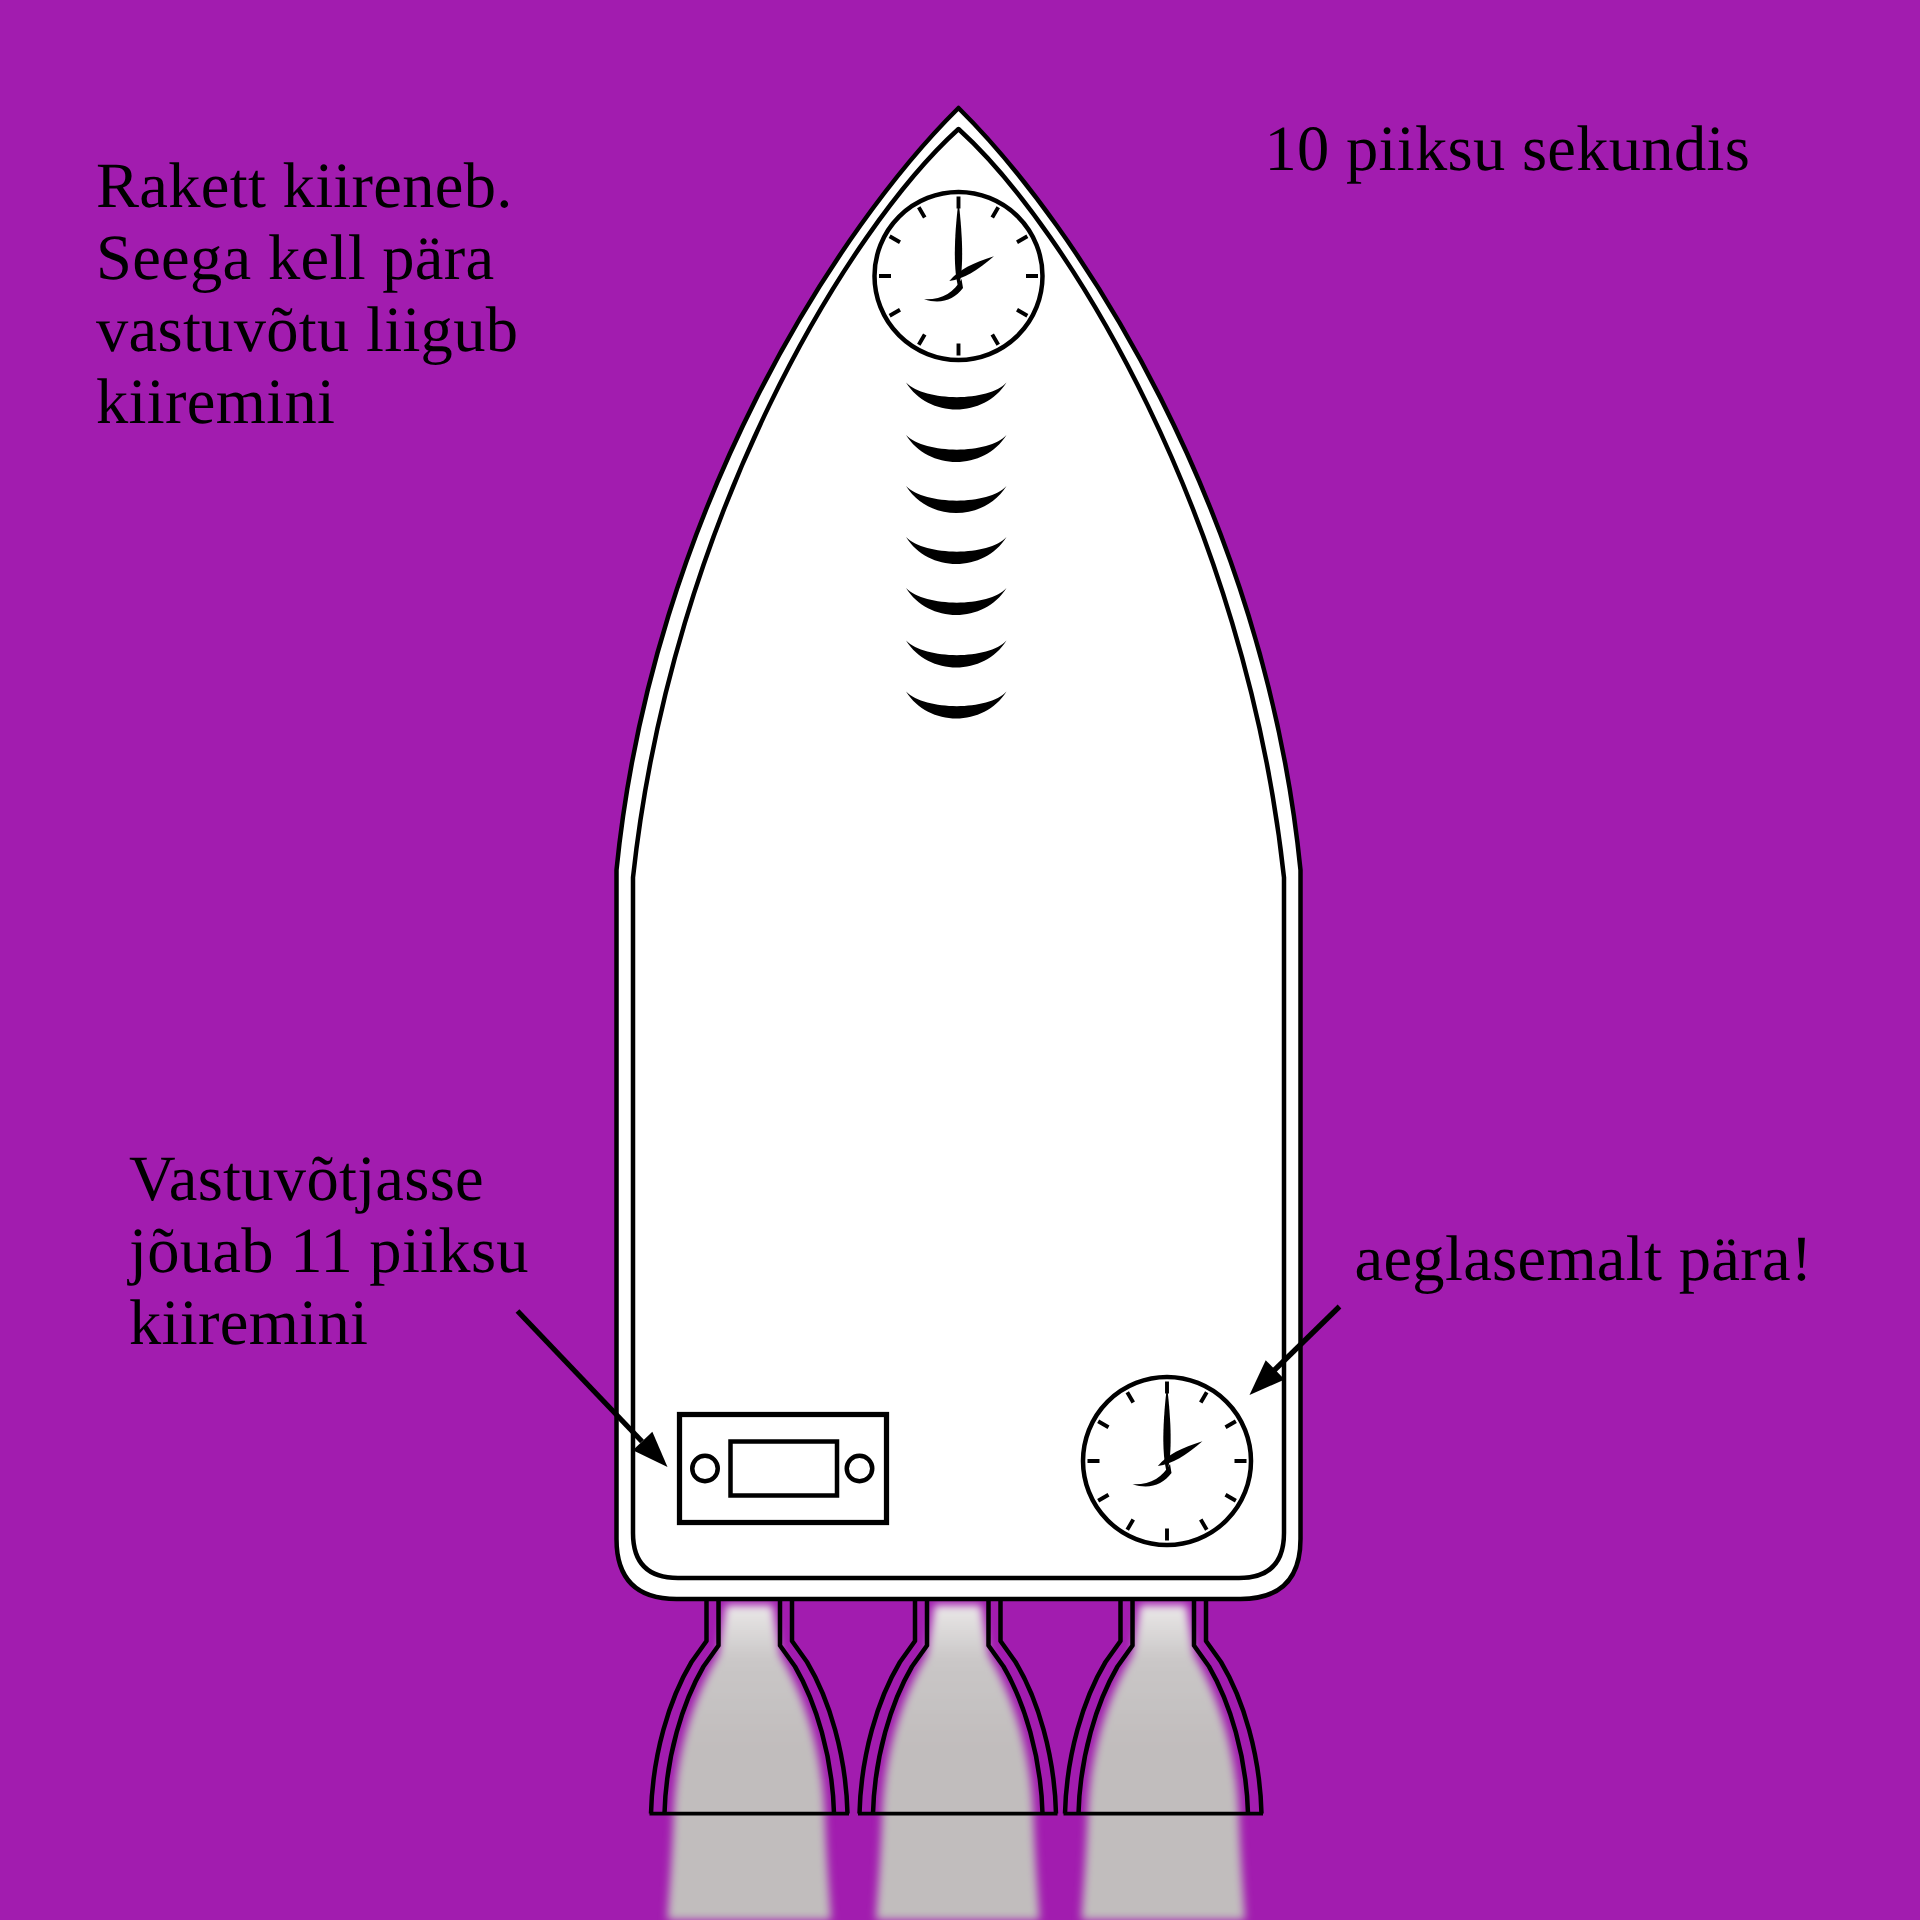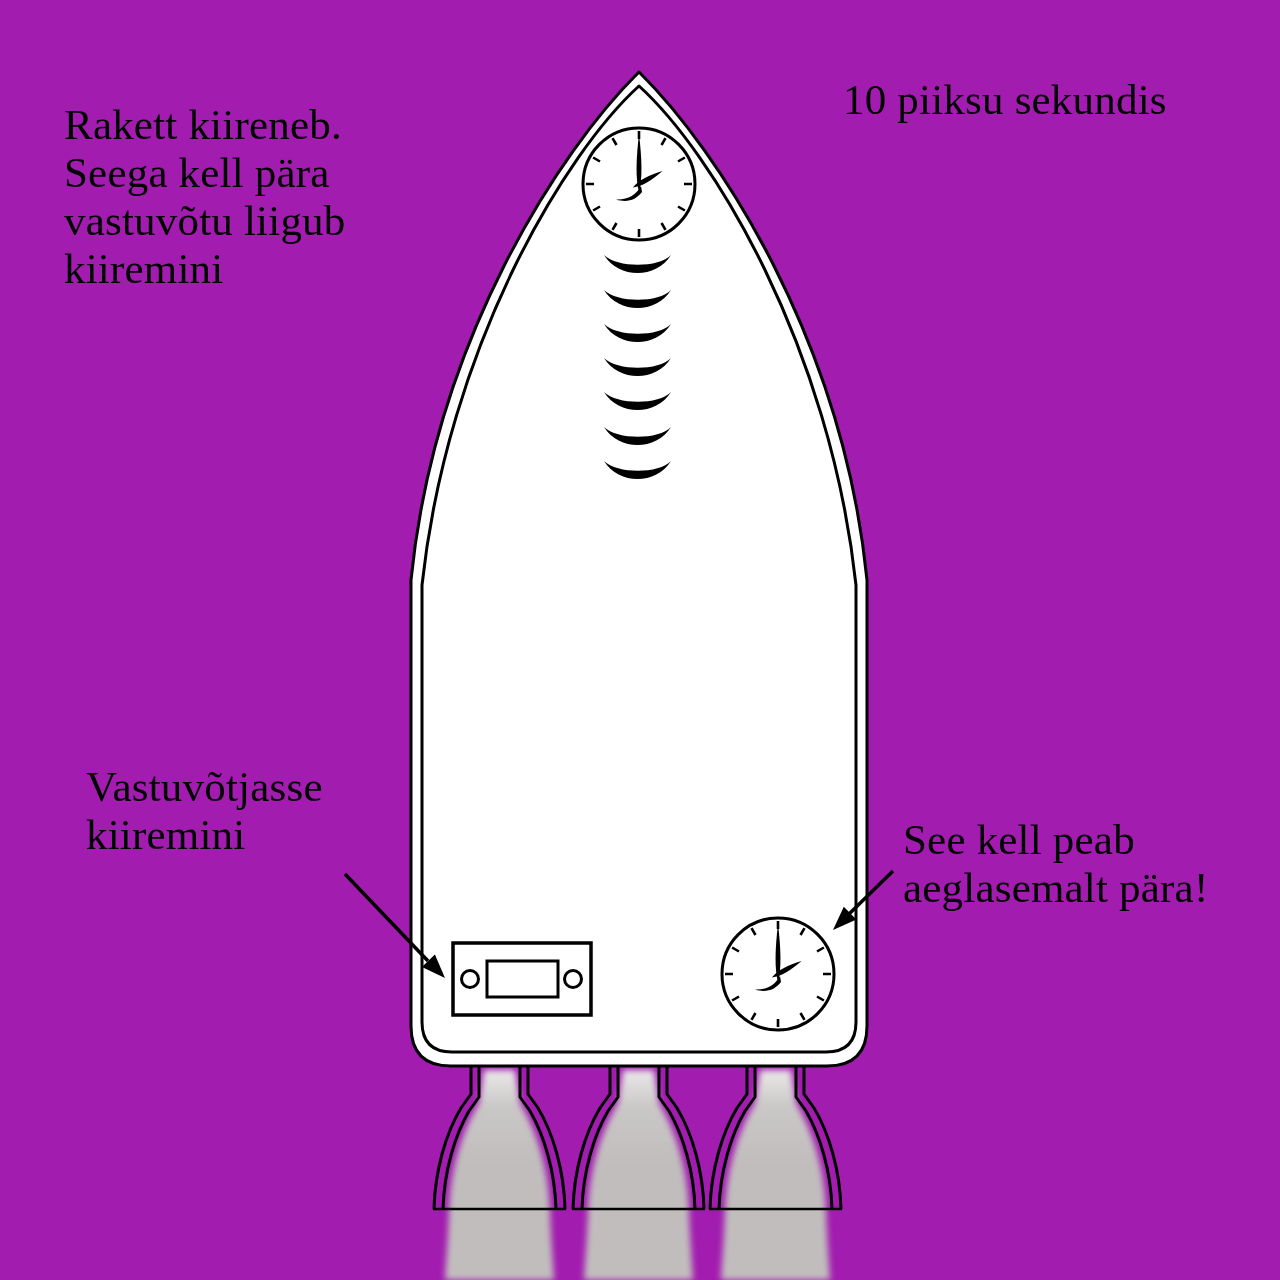--- a/index.html
+++ b/index.html
@@ -126,21 +126,21 @@
     <div>vastuvõtu liigub</div>
     <div>kiiremini</div>
   </div>
 
   <div class="label" style="left:843px;top:76px">
     <div>10 piiksu sekundis</div>
   </div>
 
   <div class="label" style="left:86px;top:763px">
     <div>Vastuvõtjasse</div>
+    <div>jõuab 11 piiksu</div>
     <div>kiiremini</div>
   </div>
 
   <div class="label" style="left:903px;top:816px">
-    <div>See kell peab</div>
     <div>aeglasemalt pära!</div>
   </div>
 
 </div>
 
 </body></html>

